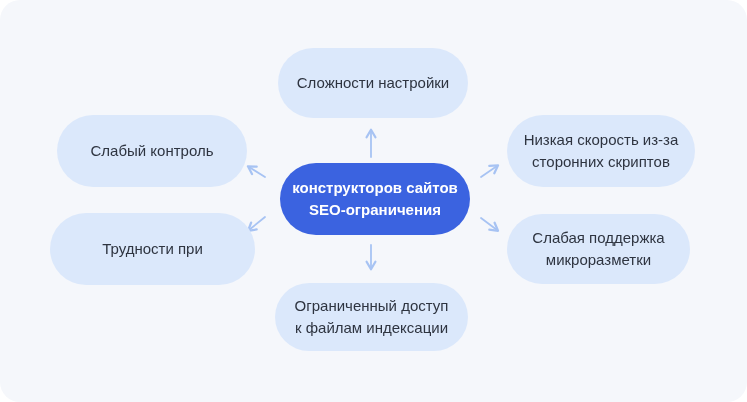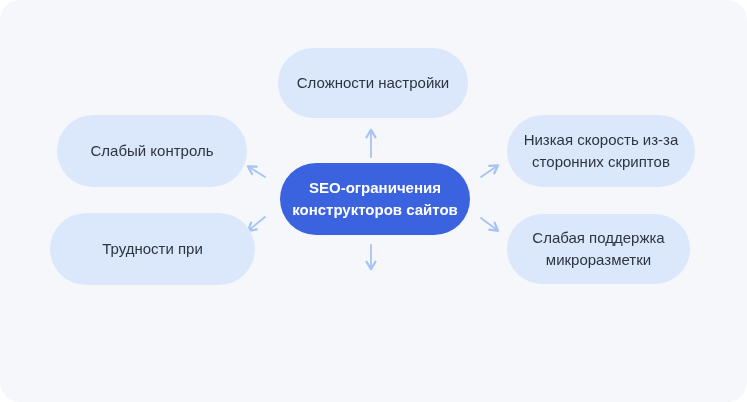--- a/index.html
+++ b/index.html
@@ -56,28 +56,32 @@
 
   <div class="node n-tl">
     <div>Слабый контроль</div>
   </div>
 
   <div class="node n-bl">
     <div>Трудности при</div>
   </div>
 
   <div class="node center n-center">
+    <div>конструкторов сайтов</div>
     <div>SEO-ограничения</div>
-    <div>конструкторов сайтов</div>
   </div>
 
   <div class="node n-tr">
     <div>Низкая скорость из-за</div>
     <div>сторонних скриптов</div>
   </div>
 
   <div class="node n-br">
     <div>Слабая поддержка</div>
     <div>микроразметки</div>
   </div>
 
+  <div class="node n-bottom">
+    <div>Ограниченный доступ</div>
+    <div>к файлам индексации</div>
+  </div>
 
 </div>
 
 </body></html>

